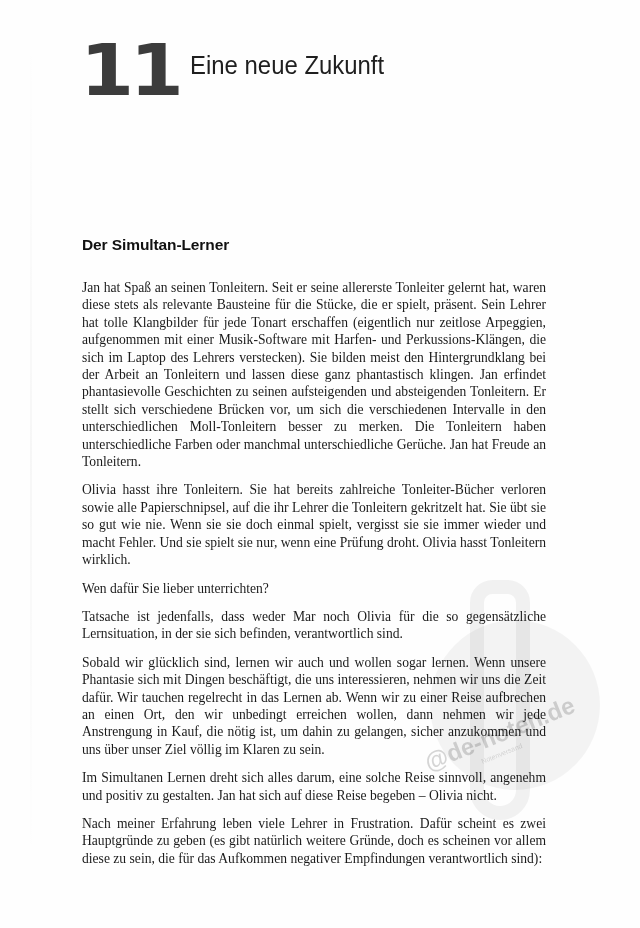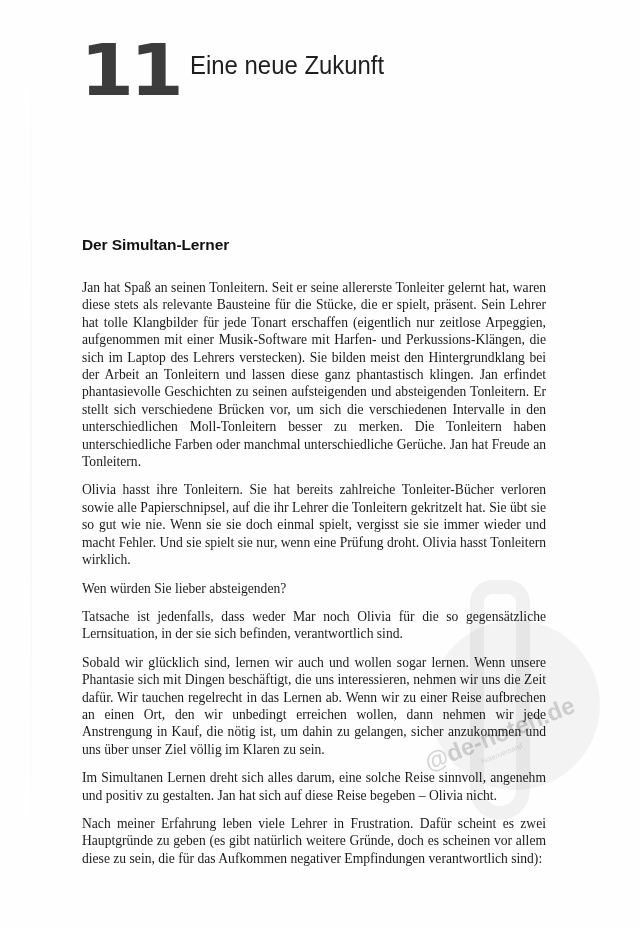--- a/index.html
+++ b/index.html
@@ -136,21 +136,21 @@
   <div class="chapter-head content-layer">
     <span class="chapter-number">11</span>
     <span class="chapter-title">Eine neue Zukunft</span>
   </div>
 
   <h2 class="section-head content-layer">Der Simultan-Lerner</h2>
 
   <div class="body content-layer">
     <p>Jan hat Spaß an seinen Tonleitern. Seit er seine allererste Tonleiter gelernt hat, waren diese stets als relevante Bausteine für die Stücke, die er spielt, präsent. Sein Lehrer hat tolle Klangbilder für jede Tonart erschaffen (eigentlich nur zeitlose Arpeggien, aufgenommen mit einer Musik-Software mit Harfen- und Perkussions-Klängen, die sich im Laptop des Lehrers verstecken). Sie bilden meist den Hintergrundklang bei der Arbeit an Tonleitern und lassen diese ganz phantastisch klingen. Jan erfindet phantasievolle Geschichten zu seinen aufsteigenden und absteigenden Tonleitern. Er stellt sich verschiedene Brücken vor, um sich die verschiedenen Intervalle in den unterschiedlichen Moll-Tonleitern besser zu merken. Die Tonleitern haben unterschiedliche Farben oder manchmal unterschiedliche Gerüche. Jan hat Freude an Tonleitern.</p>
     <p>Olivia hasst ihre Tonleitern. Sie hat bereits zahlreiche Tonleiter-Bücher verloren sowie alle Papierschnipsel, auf die ihr Lehrer die Tonleitern gekritzelt hat. Sie übt sie so gut wie nie. Wenn sie sie doch einmal spielt, vergisst sie sie immer wieder und macht Fehler. Und sie spielt sie nur, wenn eine Prüfung droht. Olivia hasst Tonleitern wirklich.</p>
-    <p>Wen würden Sie lieber absteigenden?</p>
+    <p>Wen dafür Sie lieber unterrichten?</p>
     <p>Tatsache ist jedenfalls, dass weder Mar noch Olivia für die so gegensätzliche Lernsituation, in der sie sich befinden, verantwortlich sind.</p>
     <p>Sobald wir glücklich sind, lernen wir auch und wollen sogar lernen. Wenn unsere Phantasie sich mit Dingen beschäftigt, die uns interessieren, nehmen wir uns die Zeit dafür. Wir tauchen regelrecht in das Lernen ab. Wenn wir zu einer Reise aufbrechen an einen Ort, den wir unbedingt erreichen wollen, dann nehmen wir jede Anstrengung in Kauf, die nötig ist, um dahin zu gelangen, sicher anzukommen und uns über unser Ziel völlig im Klaren zu sein.</p>
     <p>Im Simultanen Lernen dreht sich alles darum, eine solche Reise sinnvoll, angenehm und positiv zu gestalten. Jan hat sich auf diese Reise begeben – Olivia nicht.</p>
     <p>Nach meiner Erfahrung leben viele Lehrer in Frustration. Dafür scheint es zwei Hauptgründe zu geben (es gibt natürlich weitere Gründe, doch es scheinen vor allem diese zu sein, die für das Aufkommen negativer Empfindungen verantwortlich sind):</p>
 
   </div>
 
 </div>
 
 </body></html>

